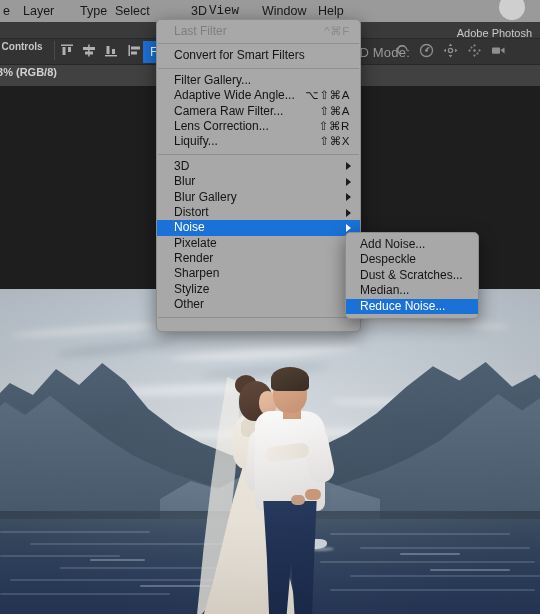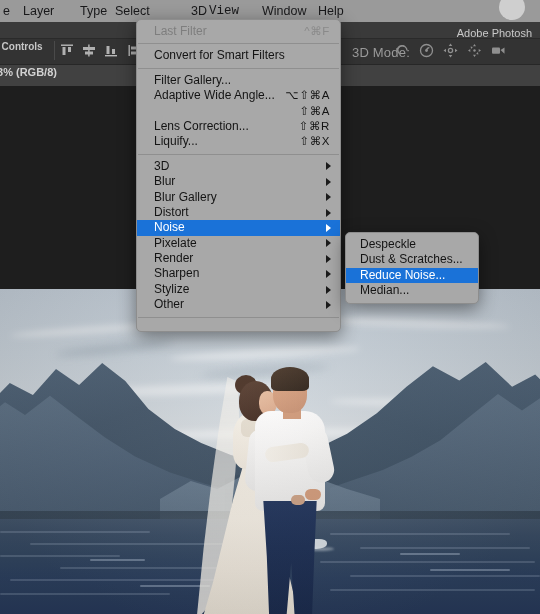--- a/index.html
+++ b/index.html
@@ -109,21 +109,21 @@
   .td-ico{position:absolute;top:42px;width:17px;height:17px;}
 
   .docband{position:absolute;left:0;top:64px;width:540px;height:22px;background:#414141;}
   .zoomtxt{position:absolute;left:-6px;top:66px;font-size:11px;color:#d2d2d2;font-weight:bold;white-space:nowrap;}
   .canvasdark{position:absolute;left:0;top:86px;width:540px;height:203px;background:#1e1e1e;}
   .canvasdark2{position:absolute;left:189px;top:64px;width:351px;height:22px;background:#2d2d2d;}
 
   
   .menu{position:absolute;background:#a8a8a8;border:1px solid #8d8d8d;border-radius:5px;
         box-shadow:0 5px 18px rgba(0,0,0,.45);}
-  .filtermenu{left:136px;top:19px;width:203px;padding:4px 0 4px 0;}
+  .filtermenu{left:156px;top:19px;width:203px;padding:4px 0 4px 0;}
   .row{position:relative;height:15.4px;line-height:15.4px;font-size:12px;color:#141414;padding:0 10px 0 17px;white-space:nowrap;}
   .row.disabled{color:#7e7e7e;}
   .row.sel{background:#1a72d8;color:#ffffff;}
   .sc{position:absolute;right:10px;top:0;font-size:11.5px;letter-spacing:.6px;}
   .row.disabled .sc{color:#8a8a8a;}
   .arrow{position:absolute;right:9px;top:50%;transform:translateY(-50%);
          width:0;height:0;border-left:5px solid #1b1b1b;border-top:4px solid transparent;border-bottom:4px solid transparent;}
   .row.sel .arrow{border-left-color:#ffffff;}
   .sep{height:1px;background:#8f8f8f;margin:4px 1px;}
   .spacer{height:5px;}
@@ -282,20 +282,21 @@
 
     <div class="row">
       <span>Filter Gallery...</span>
       <span class="sc"></span>
     </div>
     <div class="row">
       <span>Adaptive Wide Angle...</span>
       <span class="sc">⌥⇧⌘A</span>
     </div>
     <div class="row">
+      <span>Camera Raw Filter...</span>
       <span class="sc">⇧⌘A</span>
     </div>
     <div class="row">
       <span>Lens Correction...</span>
       <span class="sc">⇧⌘R</span>
     </div>
     <div class="row">
       <span>Liquify...</span>
       <span class="sc">⇧⌘X</span>
     </div>
@@ -341,26 +342,29 @@
       <span>Other</span>
       <span class="arrow"></span>
     </div>
     <div class="sep"></div>
     <div class="spacer"></div>
 
   </div>
 
   <div class="menu submenu">
     <div class="row">
+      <span>Add Noise...</span>
+    </div>
+    <div class="row">
       <span>Despeckle</span>
     </div>
     <div class="row">
       <span>Dust &amp; Scratches...</span>
+    </div>
+    <div class="row">
+      <span>Median...</span>
     </div>
     <div class="row sel">
       <span>Reduce Noise...</span>
     </div>
-    <div class="row">
-      <span>Median...</span>
-    </div>
   </div>
 
 </div>
 
 </body></html>

